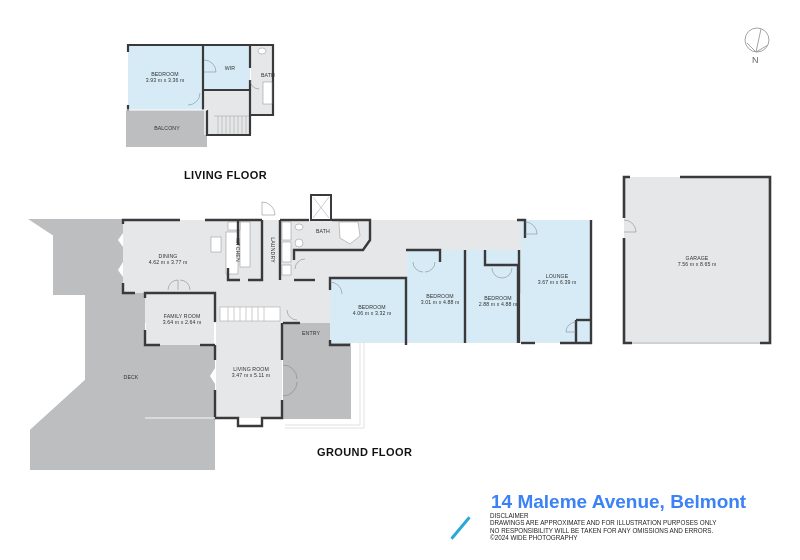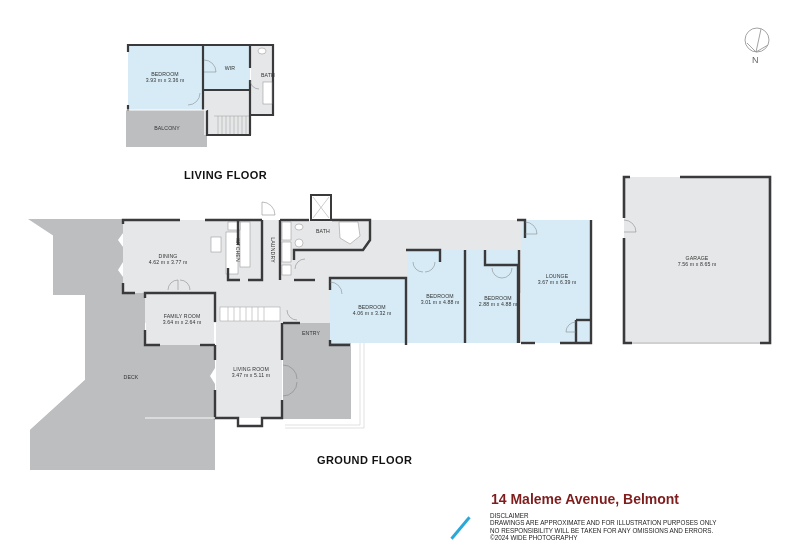--- a/index.html
+++ b/index.html
@@ -1,20 +1,20 @@
 <!DOCTYPE html>
 <html><head>
 <meta charset="utf-8">
 <style>
   html, body { margin:0; padding:0; background:#ffffff; }
   body { width:800px; height:560px; position:relative; overflow:hidden; font-family:"Liberation Sans", sans-serif; }
   #plan { position:absolute; left:0; top:0; }
   .room-label { font-family:"Liberation Sans", sans-serif; font-size:5.2px; fill:#333; text-anchor:middle; letter-spacing:0.1px; }
   .floor-title { position:absolute; font-family:"Liberation Sans", sans-serif; font-weight:bold; font-size:11px; letter-spacing:0.4px; color:#111; }
-  .address { position:absolute; left:491px; top:491px; font-family:"Liberation Sans", sans-serif; font-weight:bold; font-size:14px; color:#7f1d1d; }
+  .address { position:absolute; left:491px; top:491px; font-family:"Liberation Sans", sans-serif; font-weight:bold; font-size:19px; color:#3b82f6; }
   .disclaimer { position:absolute; left:490px; top:512px; font-family:"Liberation Sans", sans-serif; font-size:6.3px; line-height:7.3px; color:#222; }
   .disclaimer div { white-space:nowrap; }
   .compass { position:absolute; left:742px; top:25px; width:30px; height:46px; }
   .compass-n { position:absolute; left:10px; top:30px; font-family:"Liberation Sans", sans-serif; font-size:9px; color:#666; }
   .accent-slash { position:absolute; left:459px; top:514px; width:3px; height:28px; background:#2aa8d8; transform:rotate(40deg); transform-origin:center; }
 </style>
 </head>
 <body>
 
 <svg id="plan" width="800" height="560" viewBox="0 0 800 560">
@@ -205,21 +205,21 @@
       <polyline points="624,238 624,343 632,343"></polyline>
     </g>
     <line x1="632" y1="343" x2="760" y2="343" stroke="#8a8a8a" stroke-width="0.8"></line>
     <path d="M624 220 A12 12 0 0 1 636 232 L624 232" fill="none" stroke="#7a7a7a" stroke-width="0.5"></path>
     <text class="room-label" x="697" y="260"><tspan>GARAGE</tspan></text>
     <text class="room-label" x="697" y="266"><tspan>7.56 m x 8.65 m</tspan></text>
   </g>
 </svg>
 
 <div class="floor-title" style="left:184px; top:169px;">LIVING FLOOR</div>
-<div class="floor-title" style="left:317px; top:446px;margin-top:8px;">GROUND FLOOR</div>
+<div class="floor-title" style="left:317px; top:446px;">GROUND FLOOR</div>
 
 <div class="compass">
   <svg width="30" height="32" viewBox="0 0 30 32">
     <circle cx="15" cy="15" r="12" fill="none" stroke="#999" stroke-width="0.9"></circle>
     <line x1="19" y1="4" x2="14" y2="27" stroke="#999" stroke-width="0.9"></line>
     <polyline points="5,18 14,27 26,20" fill="none" stroke="#999" stroke-width="0.9"></polyline>
   </svg>
   <span class="compass-n">N</span>
 </div>
 

